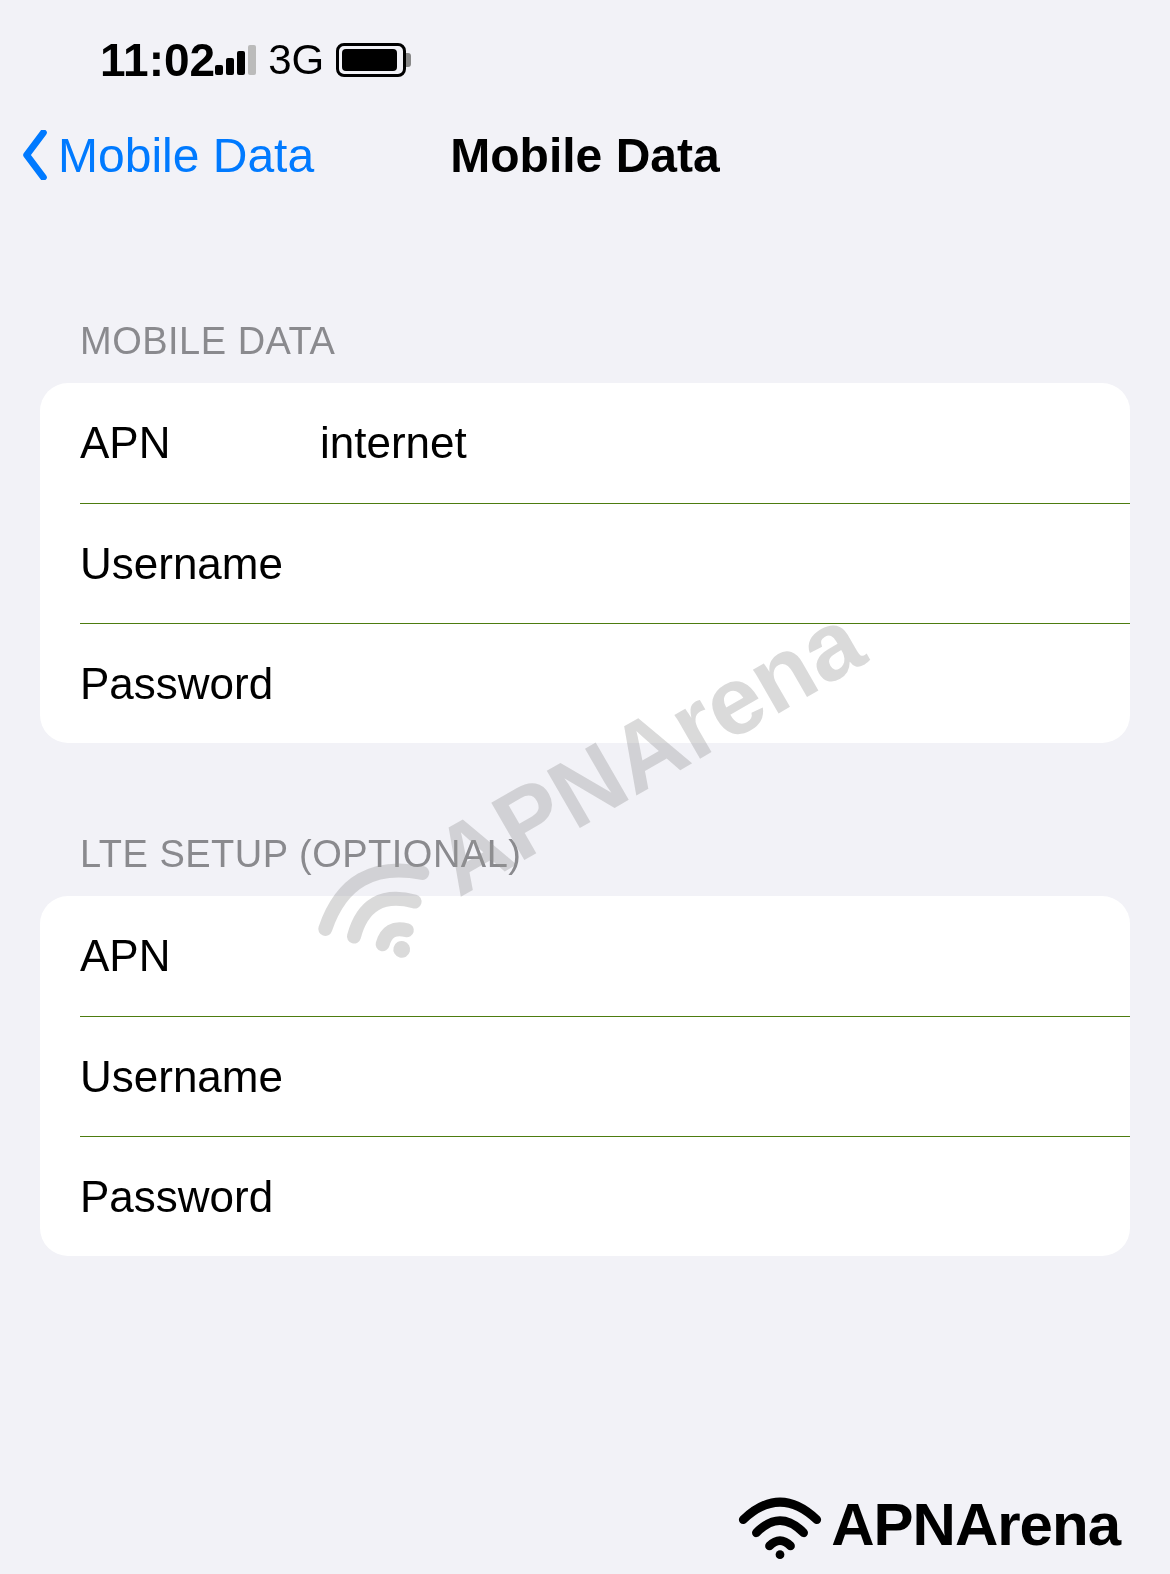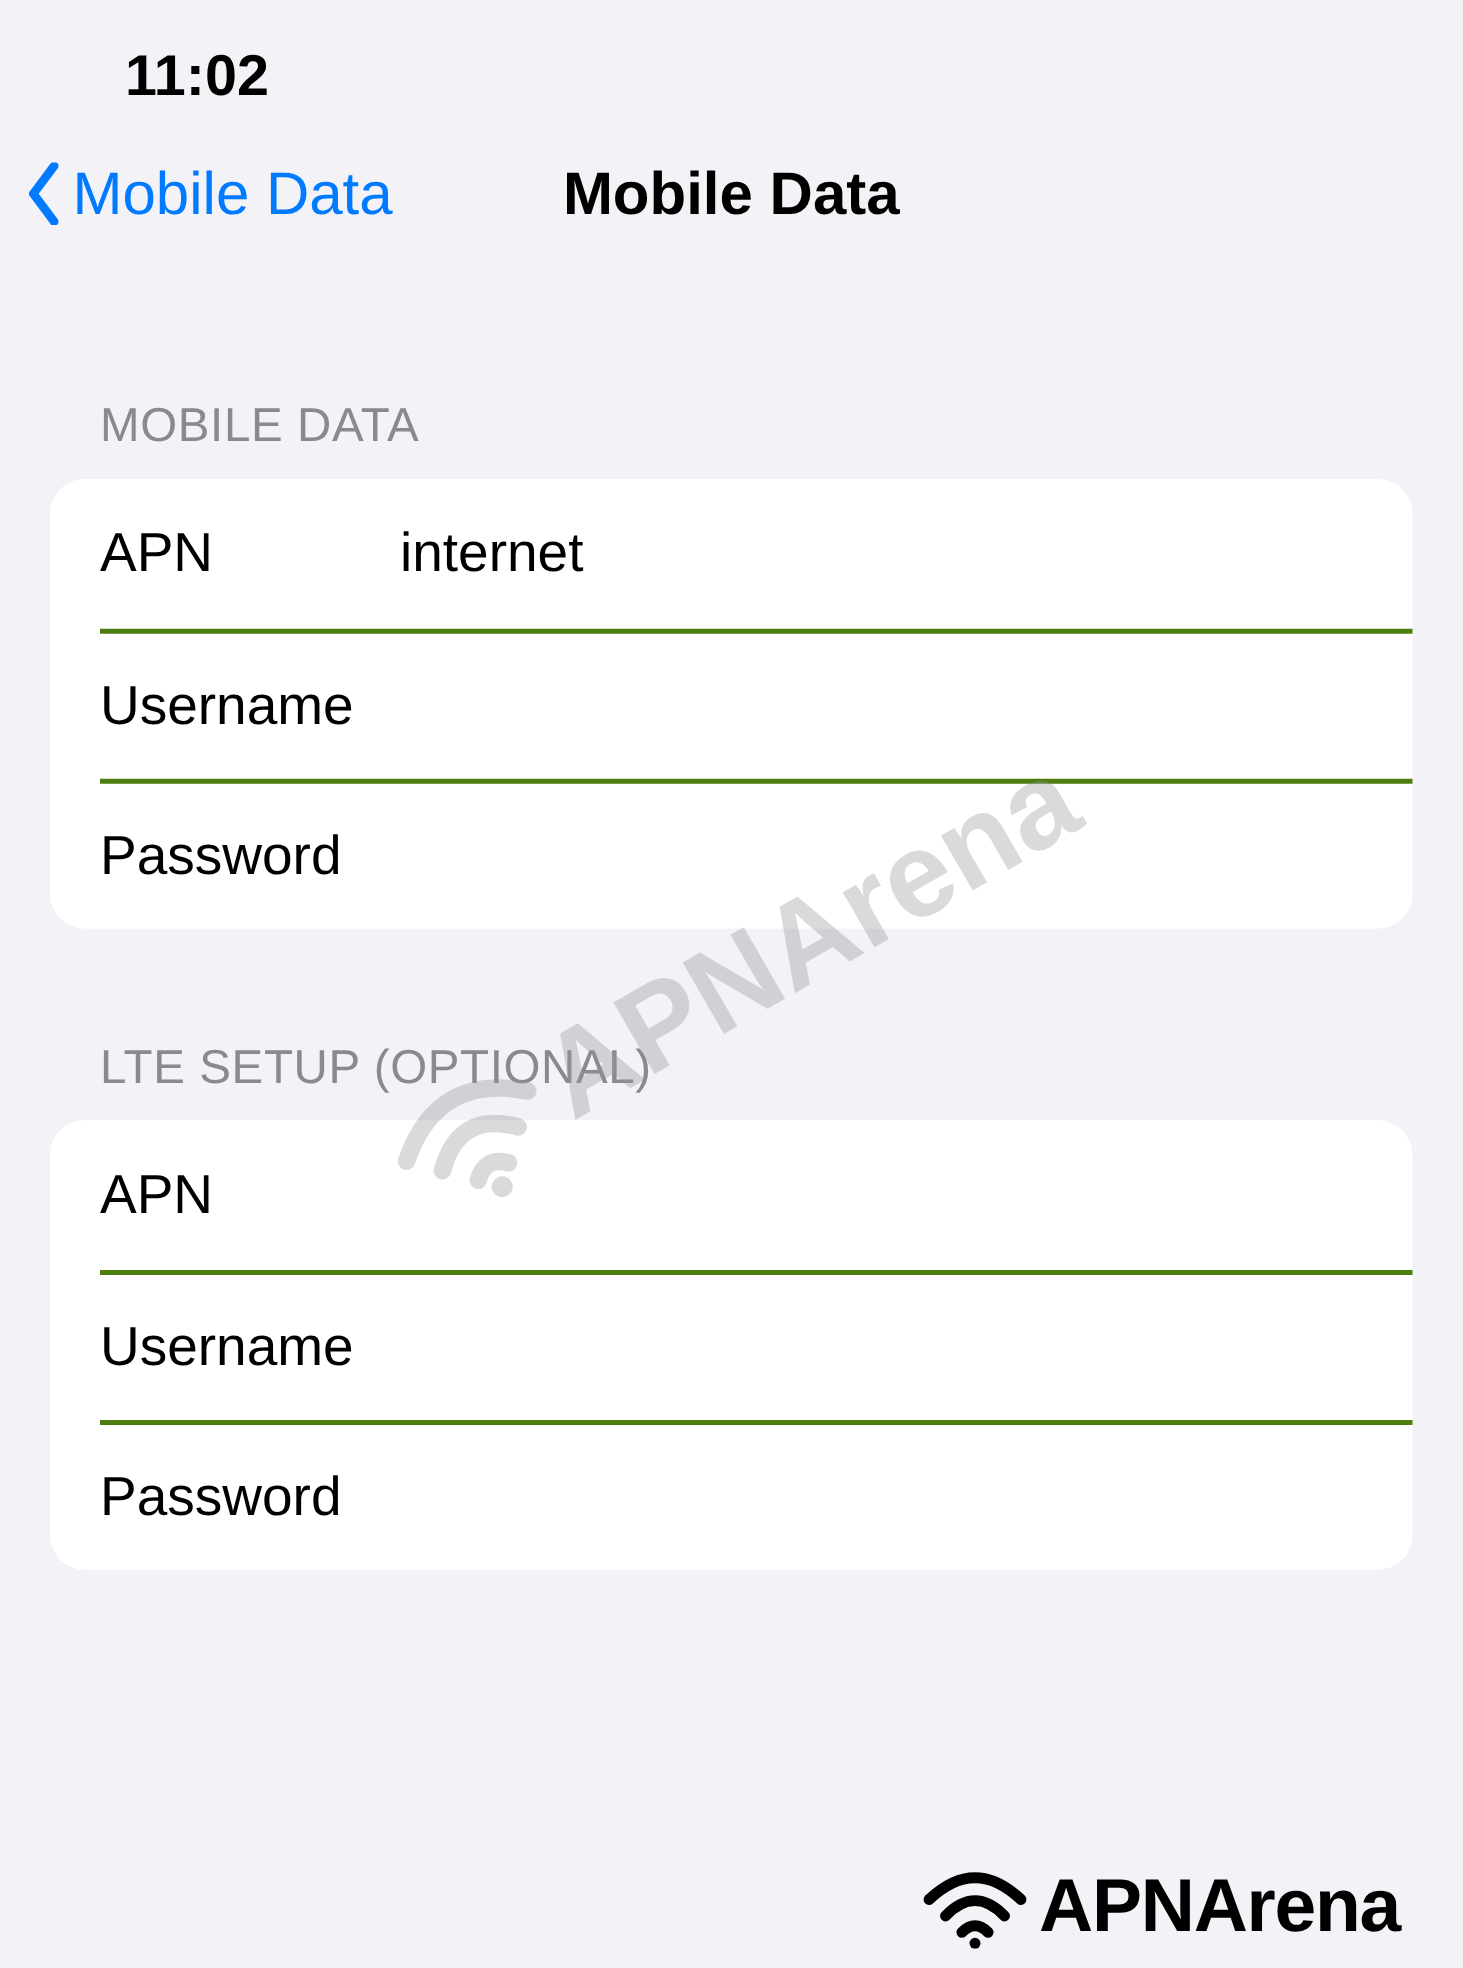--- a/index.html
+++ b/index.html
@@ -124,21 +124,21 @@
       border-radius: 28px;
       margin: 0 40px;
     }
     .row {
       display: flex;
       align-items: center;
       padding: 30px 40px;
       min-height: 120px;
     }
     .row + .row {
-      border-top: 4px solid #4d7c0f;
+      border-top: 1px solid #4d7c0f;
       margin-left: 40px;
       padding-left: 0;
     }
     .row-label {
       font-size: 44px;
       color: #000;
       width: 240px;
       flex-shrink: 0;
     }
     .row-input {
@@ -185,20 +185,32 @@
       font-weight: 700;
       color: #000;
       letter-spacing: -1px;
     }
   </style>
 </head>
 <body>
 
 <div class="status-bar">
   <div class="status-time">11:02</div>
+  <div class="status-right">
+    <div class="signal-bars">
+      <div class="signal-bar"></div>
+      <div class="signal-bar"></div>
+      <div class="signal-bar"></div>
+      <div class="signal-bar"></div>
+    </div>
+    <div class="network-type">3G</div>
+    <div class="battery">
+      <div class="battery-fill"></div>
+    </div>
+  </div>
 </div>
 
 <div class="nav-bar">
   <div class="back-button">
     <div class="back-chevron">
       <svg viewBox="0 0 20 36" fill="none">
         <path d="M16 2 L4 18 L16 34" stroke="#007aff" stroke-width="5" stroke-linecap="round" stroke-linejoin="round"></path>
       </svg>
     </div>
     <span class="back-text">Mobile Data</span>

